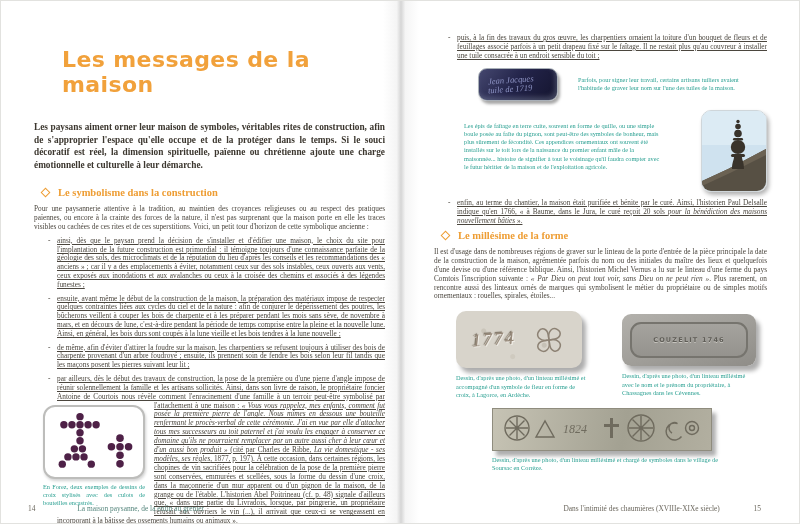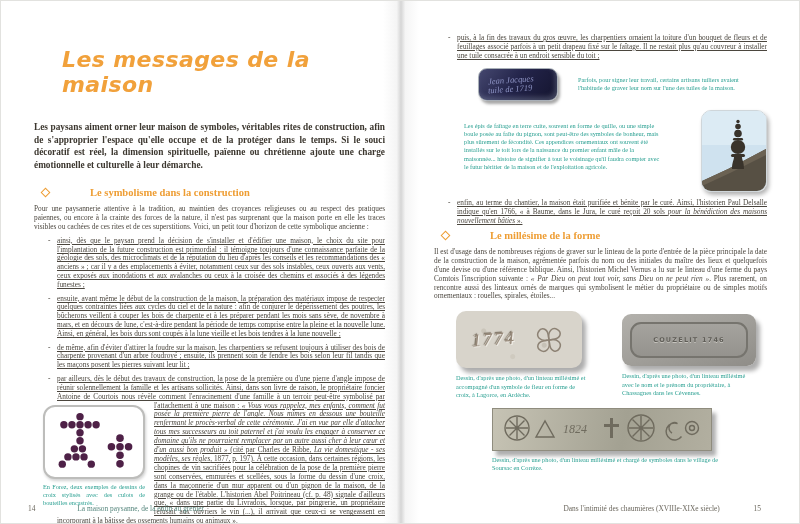--- a/index.html
+++ b/index.html
@@ -5,25 +5,25 @@
   html,body{margin:0;padding:0;background:#fbfbfa;}
   .spread{position:relative;width:800px;height:524px;background:#ffffff;overflow:hidden;
           font-family:"Liberation Serif",serif;border:1px solid #e2e2df;box-sizing:border-box;}
   .page{position:absolute;top:0;height:524px;box-sizing:border-box;overflow:hidden;}
   .page-left{left:0;width:400px;padding:46px 16px 0 33px;}
   .page-right{left:400px;width:400px;padding:33px 34px 0 33px;}
   .spine{position:absolute;left:382px;top:0;width:36px;height:524px;pointer-events:none;
          background:linear-gradient(90deg,rgba(0,0,0,0) 0%,rgba(80,80,80,0.06) 38%,rgba(80,80,80,0.24) 50%,rgba(80,80,80,0.06) 62%,rgba(0,0,0,0) 100%);}
 
   .book-title{font-family:"DejaVu Sans",sans-serif;font-weight:bold;font-size:22px;letter-spacing:0.4px;
-              color:#F1A13B;margin:0 0 24px 28px;font-style:italic;}
+              color:#F1A13B;margin:0 0 24px 28px;}
   .intro{font-weight:bold;font-size:9.3px;line-height:12.6px;color:#3C372F;text-align:justify;margin:0 0 16px 0;}
 
   .sec-head{display:flex;align-items:center;gap:9px;margin:2px 0 7px 8px;}
-  .sec-head .label{color:#EE9D33;font-weight:bold;font-size:10.5px;margin-left:32px;}
+  .sec-head .label{color:#EE9D33;font-weight:bold;font-size:10.5px;}
   .diamond{width:5px;height:5px;border:1.2px solid #EE9D33;transform:rotate(45deg);flex:0 0 auto;}
 
   .body{font-size:7.3px;line-height:8.9px;color:#4B463E;text-align:justify;margin:0 0 4.5px 0;}
   .bullet{position:relative;padding-left:15px;margin-left:8px;text-decoration:underline;}
   .bullet::before{content:"-";position:absolute;left:6px;top:0;color:#4B463E;}
   .quote{font-style:italic;}
 
   .cap{font-size:6.3px;line-height:8.2px;color:#2BA092;}
 
   

